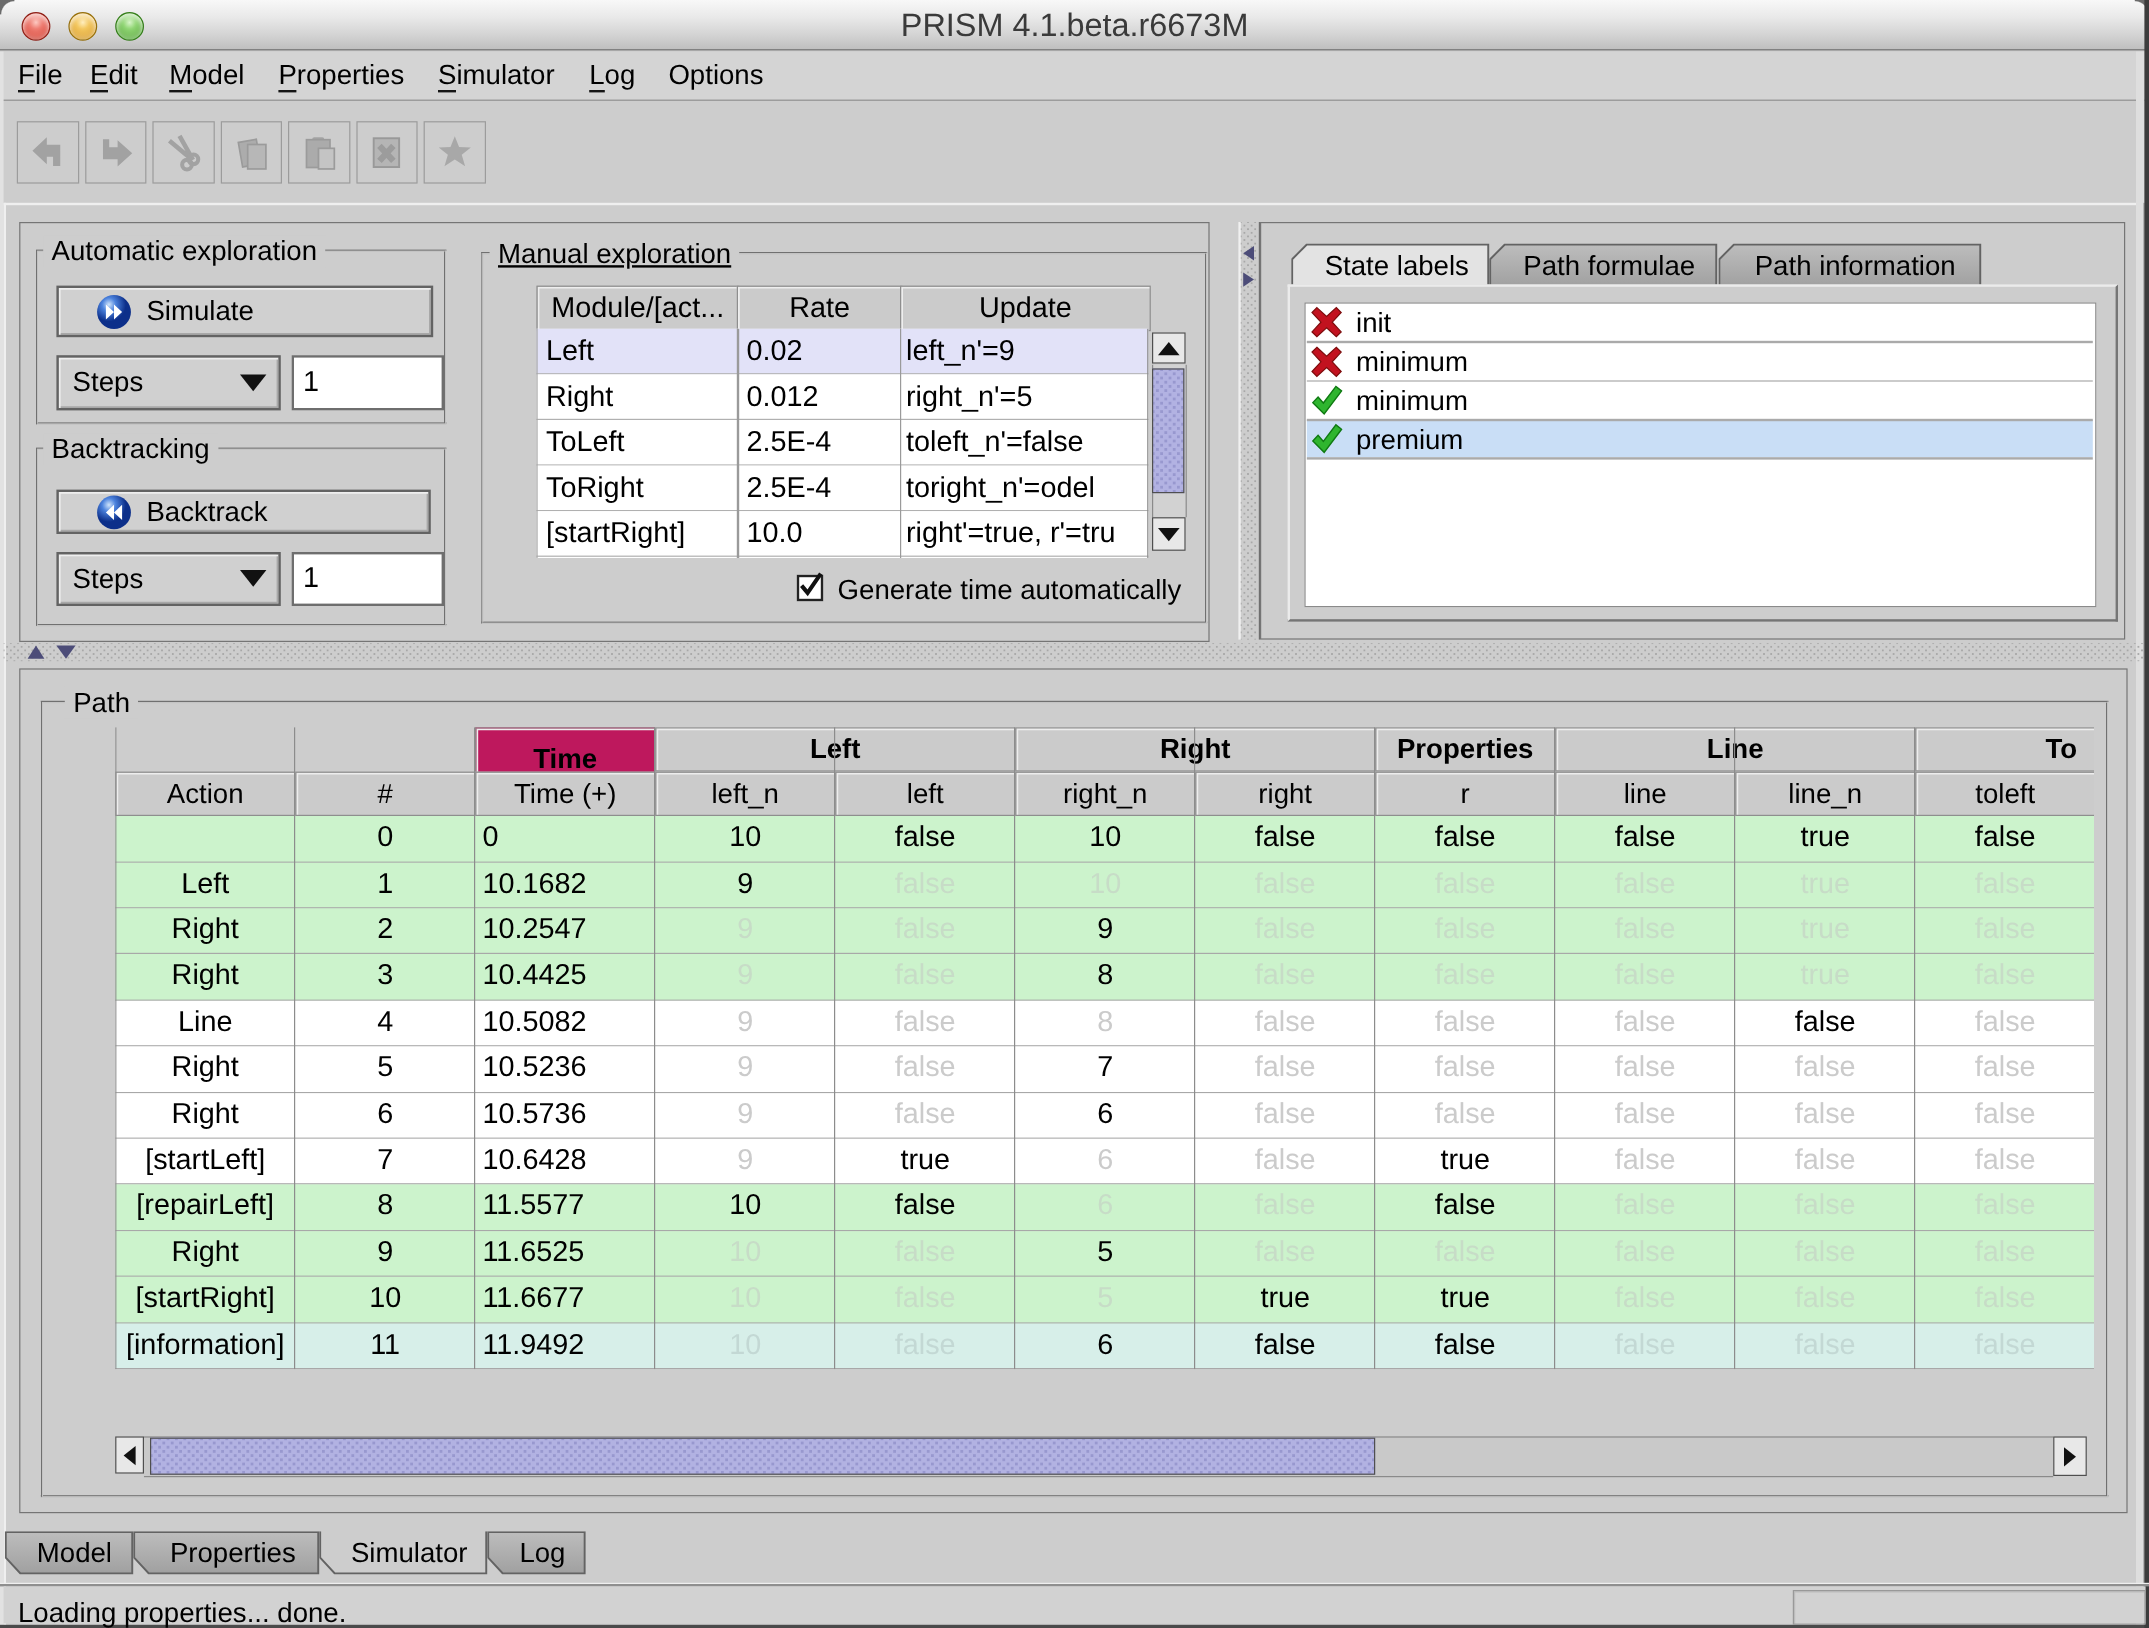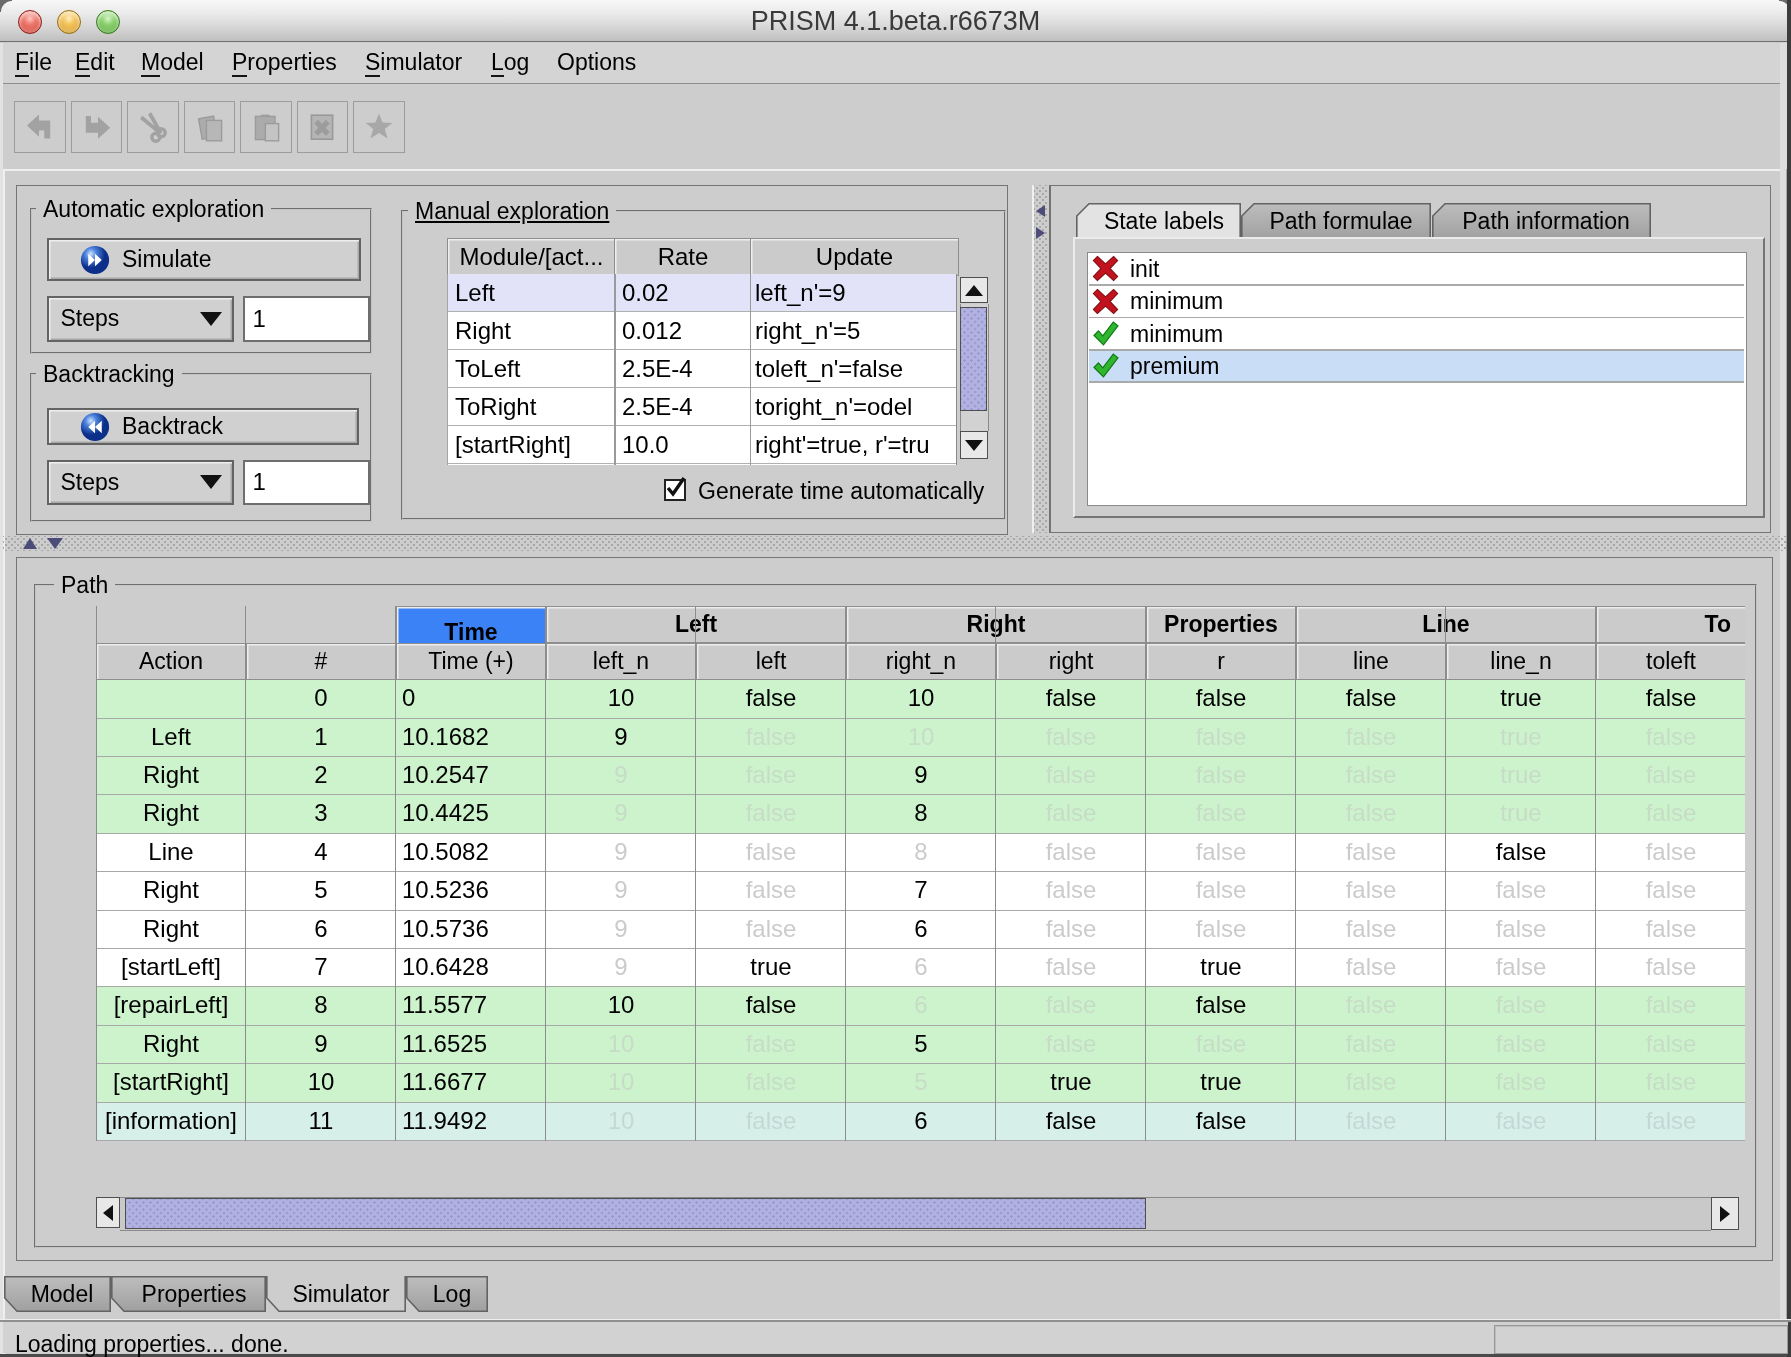--- a/index.html
+++ b/index.html
@@ -253,21 +253,21 @@
 
 <div class="abs dots" style="left:3px;top:536px;width:1783px;height:15px;"></div>
 <div class="abs" style="left:22.5px;top:538px;width:0;height:0;border-left:7px solid transparent;border-right:7px solid transparent;border-bottom:11px solid #4c4c78;"></div>
 <div class="abs" style="left:46.5px;top:538px;width:0;height:0;border-left:8px solid transparent;border-right:8px solid transparent;border-top:11px solid #4c4c78;"></div>
 
 <div class="abs" id="botsec" style="left:15.5px;top:557px;width:1755px;height:702px;border:1.6px solid #757575;"></div>
 <div class="abs gbox" style="left:33.5px;top:584px;width:1719px;height:660px;"></div>
 <div class="abs glabel" style="left:54px;top:572px;">Path</div>
 
 <div class="abs" id="ptable" style="left:96px;top:606.3px;width:1649px;height:535px;overflow:hidden;">
-<div style="position:absolute;background:#3b82f6;border:1px solid #8e8e8e;box-shadow:inset 1.5px 1.5px 0 #ededed;box-sizing:border-box;display:flex;align-items:center;justify-content:center;left:300px;top:0;width:150px;height:52px;font-weight:bold;">Time</div>
+<div style="position:absolute;background:#be185d;border:1px solid #8e8e8e;box-shadow:inset 1.5px 1.5px 0 #ededed;box-sizing:border-box;display:flex;align-items:center;justify-content:center;left:300px;top:0;width:150px;height:52px;font-weight:bold;">Time</div>
 <div style="position:absolute;background:#cbcbcb;border:1px solid #8e8e8e;box-shadow:inset 1.5px 1.5px 0 #ededed;box-sizing:border-box;display:flex;align-items:center;justify-content:center;left:450px;top:0;width:300px;height:36.9px;font-weight:bold;">Left</div>
 <div style="position:absolute;background:#cbcbcb;border:1px solid #8e8e8e;box-shadow:inset 1.5px 1.5px 0 #ededed;box-sizing:border-box;display:flex;align-items:center;justify-content:center;left:750px;top:0;width:300px;height:36.9px;font-weight:bold;">Right</div>
 <div style="position:absolute;background:#cbcbcb;border:1px solid #8e8e8e;box-shadow:inset 1.5px 1.5px 0 #ededed;box-sizing:border-box;display:flex;align-items:center;justify-content:center;left:1050px;top:0;width:150px;height:36.9px;font-weight:bold;">Properties</div>
 <div style="position:absolute;background:#cbcbcb;border:1px solid #8e8e8e;box-shadow:inset 1.5px 1.5px 0 #ededed;box-sizing:border-box;display:flex;align-items:center;justify-content:center;left:1200px;top:0;width:300px;height:36.9px;font-weight:bold;">Line</div>
 <div style="position:absolute;background:#cbcbcb;border:1px solid #8e8e8e;box-shadow:inset 1.5px 1.5px 0 #ededed;box-sizing:border-box;display:flex;align-items:center;justify-content:center;left:1500px;top:0;width:150px;height:36.9px;font-weight:bold;justify-content:flex-end;padding-right:14px;">To</div>
 <div style="position:absolute;background:#cbcbcb;border:1px solid #8e8e8e;box-shadow:inset 1.5px 1.5px 0 #ededed;box-sizing:border-box;display:flex;align-items:center;justify-content:center;left:0px;top:36.9px;width:150px;height:36.9px;">Action</div>
 <div style="position:absolute;background:#cbcbcb;border:1px solid #8e8e8e;box-shadow:inset 1.5px 1.5px 0 #ededed;box-sizing:border-box;display:flex;align-items:center;justify-content:center;left:150px;top:36.9px;width:150px;height:36.9px;">#</div>
 <div style="position:absolute;background:#cbcbcb;border:1px solid #8e8e8e;box-shadow:inset 1.5px 1.5px 0 #ededed;box-sizing:border-box;display:flex;align-items:center;justify-content:center;left:300px;top:36.9px;width:150px;height:36.9px;">Time (+)</div>
 <div style="position:absolute;background:#cbcbcb;border:1px solid #8e8e8e;box-shadow:inset 1.5px 1.5px 0 #ededed;box-sizing:border-box;display:flex;align-items:center;justify-content:center;left:450px;top:36.9px;width:150px;height:36.9px;">left_n</div>
 <div style="position:absolute;background:#cbcbcb;border:1px solid #8e8e8e;box-shadow:inset 1.5px 1.5px 0 #ededed;box-sizing:border-box;display:flex;align-items:center;justify-content:center;left:600px;top:36.9px;width:150px;height:36.9px;">left</div>

